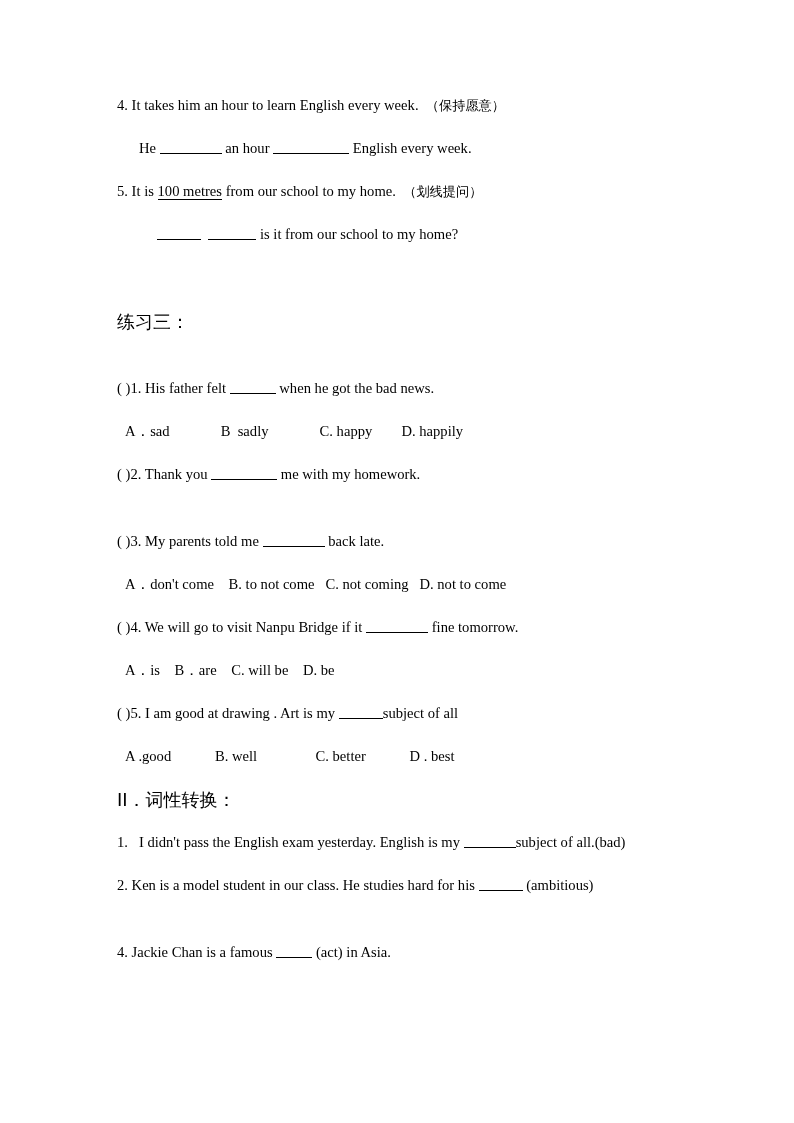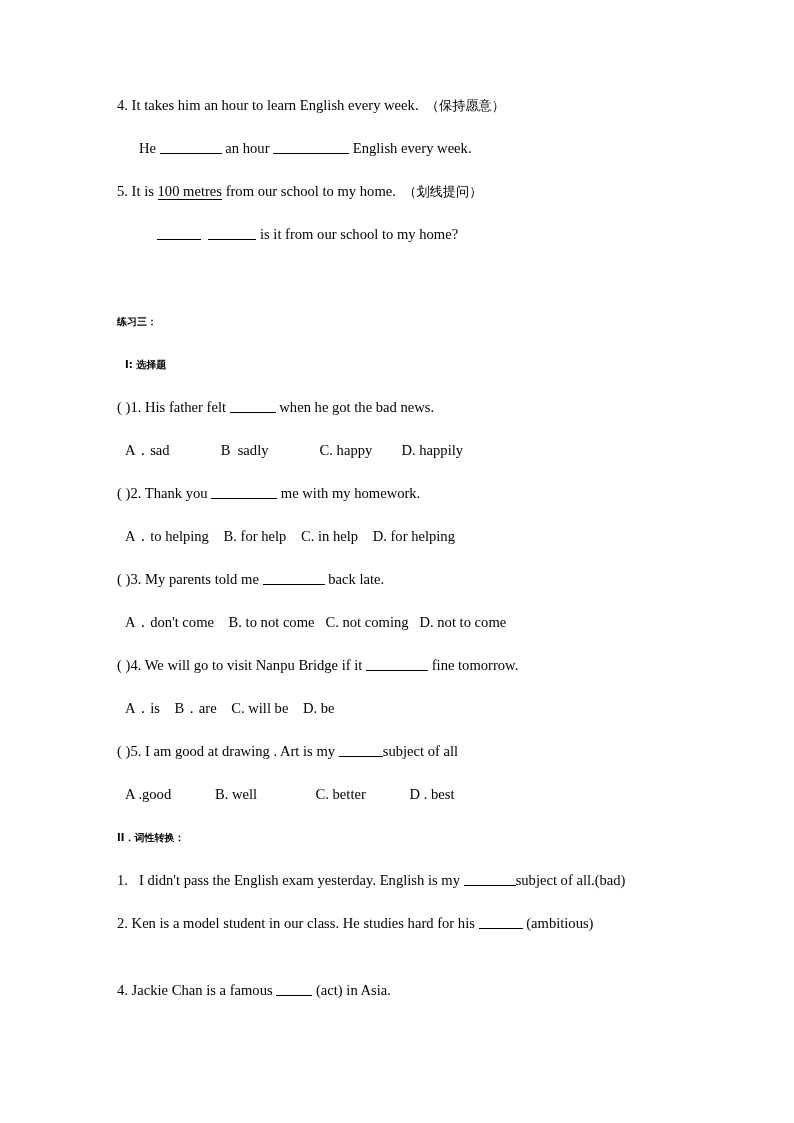--- a/index.html
+++ b/index.html
@@ -63,24 +63,23 @@
     height: 0.92em;
     margin-bottom: -0.06em;
   }
   .u {
     border-bottom: 1.2px solid #000;
     display: inline-block;
     line-height: 0.95em;
     text-align: center;
   }
   .heading {
-    font-size: 10px;
+    font-size: 18px;
     line-height: 19px;
     white-space: pre;
-    font-weight: bold;
   }
 </style>
 </head>
 <body>
 
 <div class="page">
   <div class="content">
 
     <div class="line q"><span>4.</span><span> It takes him an hour to learn English every week.</span><span>  </span><span class="cn-paren">（保持愿意）</span></div>
 
@@ -96,33 +95,31 @@
 
     <div class="line indent-3"><span class="blank" style="width:44px"></span><span>  </span><span class="blank" style="width:48px"></span><span> is it from our school to my home?</span></div>
 
     <div class="gap-xl"></div>
     <div style="height:20px"></div>
 
     <div class="heading cn">练习三：</div>
 
     <div class="gap-md"></div>
 
-    <div class="heading cn indent-2">I: 选择题</div>
 
     <div class="gap-md"></div>
 
     <div class="line"><span>( )</span><span>1.</span><span> His father felt </span><span class="blank" style="width:46px"></span><span> when he got the bad news.</span></div>
     <div class="gap-md"></div>
     <div class="line indent-2">A．sad              B  sadly              C. happy        D. happily</div>
 
     <div class="gap-md"></div>
 
     <div class="line"><span>( )</span><span>2.</span><span> Thank you </span><span class="blank" style="width:66px"></span><span> me with my homework.</span></div>
     <div class="gap-md"></div>
-    <div class="line indent-2">A．to helping    B. for help    C. in help    D. for helping</div>
 
     <div class="gap-md"></div>
 
     <div class="line"><span>( )</span><span>3.</span><span> My parents told me </span><span class="blank" style="width:62px"></span><span> back late.</span></div>
     <div class="gap-md"></div>
     <div class="line indent-2">A．don't come    B. to not come   C. not coming   D. not to come</div>
 
     <div class="gap-md"></div>
 
     <div class="line"><span>( )</span><span>4.</span><span> We will go to visit Nanpu Bridge if it </span><span class="blank" style="width:62px"></span><span> fine tomorrow.</span></div>

